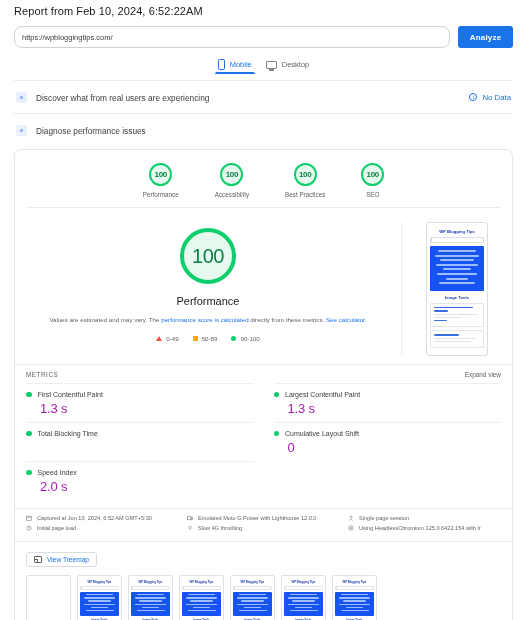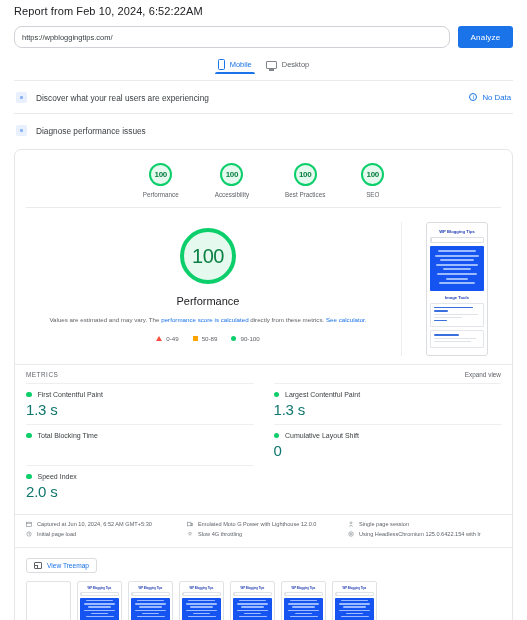--- a/index.html
+++ b/index.html
@@ -18,21 +18,21 @@
     font-size: 11px; color: #202124; padding-top: 5px; letter-spacing: .1px;
   }
   .url-row { display: flex; align-items: center; gap: 8px; margin-top: 9px; }
   .url-input {
     flex: 1; height: 22px; border: 1px solid #cfd3d7; border-radius: 8px;
     font-size: 7.5px; color: #3c4043; padding: 0 7px;
     font-family: "Liberation Sans", sans-serif; background: #fff; outline: none;
   }
   .analyze-btn {
     width: 55px; height: 22px; border: none; border-radius: 3px;
-    background: #1a73e8; color: #fff; font-size: 8px; font-weight: normal;
+    background: #1a73e8; color: #fff; font-size: 8px; font-weight: bold;
     font-family: "Liberation Sans", sans-serif; cursor: pointer; letter-spacing: .2px;
   }
 
   
   .tabs { display: flex; justify-content: center; gap: 14px; margin-top: 11px; }
   .tab { display: flex; align-items: center; gap: 5px; padding-bottom: 4px; cursor: pointer;
          font-size: 7.5px; color: #5f6368; position: relative; }
   .tab.active { color: #1a73e8; }
   .tab.active::after {
     content: ""; position: absolute; left: -3px; right: -3px; bottom: 0;
@@ -121,21 +121,21 @@
     display: flex; align-items: center; padding: 6px 11px 5px 11px;
     border-top: 1px solid #e8eaed;
   }
   .metrics-title { font-size: 6.4px; color: #5f6368; letter-spacing: .5px; }
   .expand { margin-left: auto; font-size: 6.4px; color: #5f6368; cursor: pointer; }
   .metrics-grid { display: grid; grid-template-columns: 1fr 1fr; column-gap: 20px; padding: 0 11px 8px 11px; }
   .metric { padding: 7px 0 6px 0; border-top: 1px solid #eceef0; }
   .metric-top { display: flex; align-items: center; gap: 6px; }
   .dot { width: 5.5px; height: 5.5px; background: #0cce6b; border-radius: 50%; flex: none; }
   .metric-name { font-size: 7px; color: #3c4043; }
-  .metric-val { font-size: 15px; color: #0f766e; margin-top: 3px; margin-left: 0; letter-spacing: -.2px; }
+  .metric-val { font-size: 13px; color: #a21caf; margin-top: 3px; margin-left: 14px; letter-spacing: -.2px; }
   .metric-empty { border-top: 1px solid transparent; }
 
   
   .env {
     display: grid; grid-template-columns: 1fr 1fr 1fr; column-gap: 8px;
     border-top: 1px solid #e8eaed; padding: 6px 11px 7px 11px;
   }
   .env-line { display: flex; align-items: center; gap: 5px; font-size: 5.6px; color: #5f6368;
               margin-bottom: 3.5px; white-space: nowrap; overflow: hidden; }
   .env-line u { text-decoration: underline; }
@@ -184,21 +184,21 @@
     <div class="tab">
       <span class="desktop-ico"></span>
       <span>Desktop</span>
     </div>
   </div>
 
   <div class="sec-row first">
     <span class="sec-ico">
         <i></i>
       </span>
-    <span>Discover what your real users are experiencing</span>
+    <span>Discover what from real users are experiencing</span>
     <span class="sec-spacer"></span>
     <span class="nodata">
       <span class="info-ico">i</span>
       <span>No Data</span>
     </span>
   </div>
 
   <div class="sec-row">
     <span class="sec-ico">
         <i></i>

